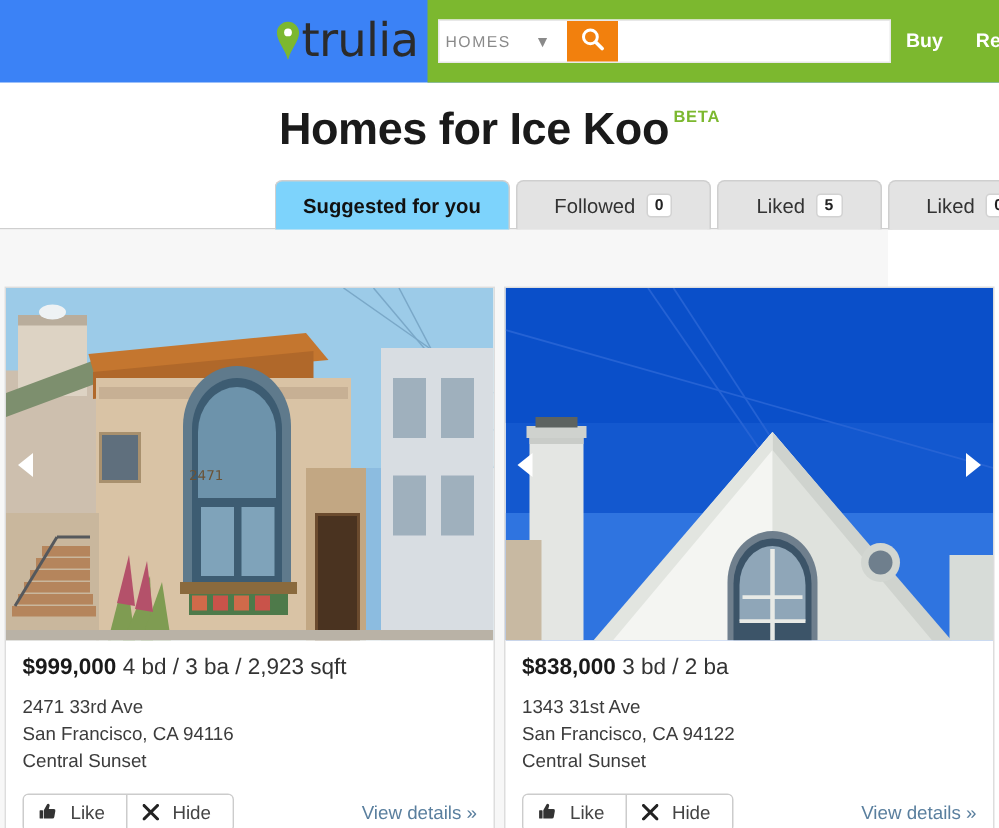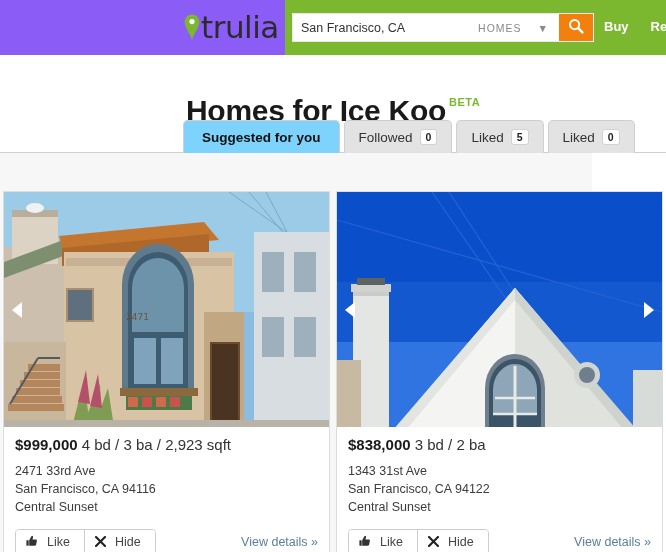--- a/index.html
+++ b/index.html
@@ -9,21 +9,21 @@
     overflow: hidden;
     background: #ffffff;
     font-family: "Liberation Sans", sans-serif;
     -webkit-font-smoothing: antialiased;
   }
 
   
   .header {
     position: relative;
     height: 55px;
-    background: #8b5cf6;
+    background: #3b82f6;
   }
   .green-bar {
     position: absolute;
     left: 285px; top: 0;
     right: 0; height: 55px;
     background: #7cb82f;
   }
   .logo {
     position: absolute;
     left: 184px; top: 9px;
@@ -101,21 +101,20 @@
     text-decoration: none;
     white-space: nowrap;
   }
 
   
   .title-row {
     position: absolute;
     left: 186px; top: 70px;
     display: flex;
     align-items: flex-start;
-    margin-top: 24px;
   }
   .page-title {
     font-size: 30px;
     font-weight: bold;
     color: #1a1a1a;
     line-height: 1.1;
     letter-spacing: -0.3px;
   }
   .beta-tag {
     font-size: 11px;
@@ -133,21 +132,21 @@
     left: 183px; top: 120px;
     display: flex;
     gap: 4px;
     z-index: 3;
   }
   .tab {
     display: flex;
     align-items: center;
     gap: 7px;
     height: 33px;
-    padding: 0 14px;
+    padding: 0 25px;
     border: 1px solid #cfcfcf;
     border-bottom: none;
     border-radius: 5px 5px 0 0;
     background: #e3e3e3;
     font-size: 13.5px;
     color: #333;
     cursor: pointer;
     white-space: nowrap;
   }
   .tab.active {
@@ -276,21 +275,20 @@
     <span class="logo-pin">
       <svg width="16" height="26" viewBox="0 0 16 26">
         <path d="M8 0.5C3.9 0.5 0.6 3.8 0.6 7.9c0 5.4 6.1 12.5 7.1 17.4 0.1 0.4 0.5 0.4 0.6 0 0.9-4.9 7.1-12 7.1-17.4C15.4 3.8 12.1 0.5 8 0.5z" fill="#7cb82f"></path>
         <circle cx="8" cy="7.6" r="2.6" fill="#ffffff"></circle>
       </svg>
     </span>
     <span class="logo-text">trulia</span>
   </div>
 
   <div class="search-wrap">
-    <input class="search-input" type="text" value="San Francisco, CA" style="">
     <div class="search-type">
       <span>HOMES</span>
       <span>▼</span>
     </div>
     <button class="search-btn">
       <span>
         <svg width="16" height="16" viewBox="0 0 16 16">
           <circle cx="6.6" cy="6.6" r="4.6" fill="none" stroke="#ffffff" stroke-width="2"></circle>
           <line x1="10.2" y1="10.2" x2="14.4" y2="14.4" stroke="#ffffff" stroke-width="2.4" stroke-linecap="round"></line>
         </svg>

